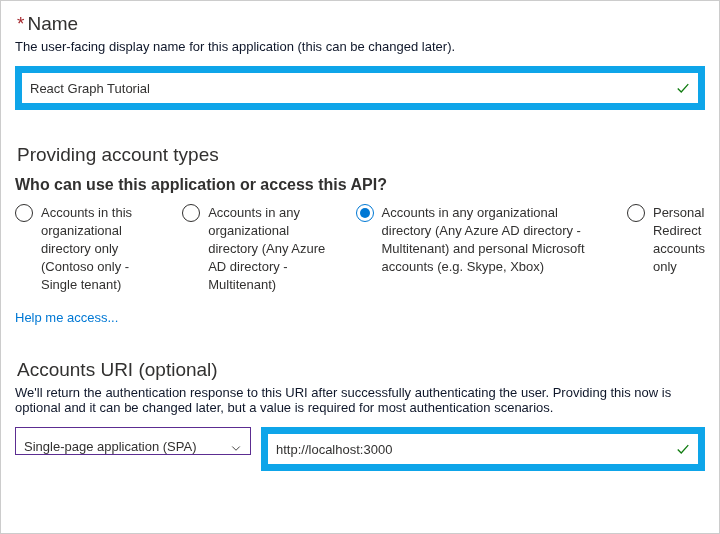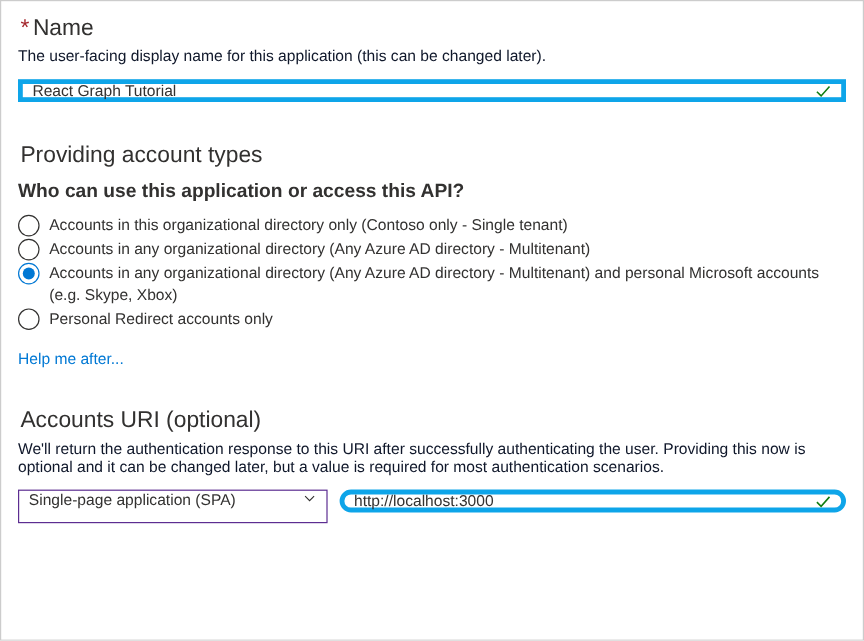--- a/index.html
+++ b/index.html
@@ -28,22 +28,22 @@
     font-size: 19px;
     margin-right: 3px;
   }
   .description {
     font-size: 13px;
     color: #0f172a;
     margin: 0 0 12px 0;
   }
   .input-valid {
     width: 100%;
-    border: 4px solid #0ea5e9;
-    height: 19px;
+    border: 7px solid #0ea5e9;
+    height: 44px;
     display: flex;
     align-items: center;
     padding: 0 8px;
     font-size: 13px;
     color: #323130;
     position: relative;
   }
   .input-valid input {
     flex: 1;
     border: none;
@@ -57,21 +57,21 @@
     color: #107c10;
     flex-shrink: 0;
     margin-left: 6px;
   }
   .gap { height: 34px; }
   .bold-question {
     font-weight: 600;
     font-size: 16px;
     margin: 10px 0 10px 0;
   }
-  .radio-list { display: flex; flex-direction: column; gap: 2px; }
+  .radio-list { display: flex; flex-direction: row; gap: 18px; }
   .radio-row {
     display: flex;
     align-items: flex-start;
     gap: 8px;
     cursor: pointer;
   }
   .radio-circle {
     width: 18px;
     height: 18px;
     border: 1px solid #323130;
@@ -103,35 +103,34 @@
     cursor: pointer;
   }
   .redirect-row {
     display: flex;
     gap: 10px;
     align-items: stretch;
   }
   .dropdown {
     border: 1px solid #5c2d91;
     height: 28px;
-    width: 258px;
+    width: 236px;
     display: flex;
-    align-items: flex-start;
+    align-items: flex-end;
     justify-content: space-between;
     padding: 0 8px;
     font-size: 13px;
     cursor: pointer;
     flex-shrink: 0;
   }
   .chevron {
     flex-shrink: 0;
   }
   .redirect-input-wrap {
     flex: 1;
-    border-radius: 11px;
   }
 </style>
 </head>
 <body>
 
 <div class="page">
 
   
   <h2 class="section-title">
     <span class="required-mark">*</span><span>Name</span>
@@ -162,21 +161,21 @@
     <div class="radio-row">
       <span class="radio-circle selected"></span>
       <span class="radio-label">Accounts in any organizational directory (Any Azure AD directory - Multitenant) and personal Microsoft accounts (e.g. Skype, Xbox)</span>
     </div>
     <div class="radio-row">
       <span class="radio-circle"></span>
       <span class="radio-label">Personal Redirect accounts only</span>
     </div>
   </div>
 
-  <a class="link">Help me after...</a>
+  <a class="link">Help me access...</a>
 
   <div class="gap"></div>
 
   
   <h2 class="section-title">Accounts URI (optional)</h2>
   <p class="description">We'll return the authentication response to this URI after successfully authenticating the user. Providing this now is optional and it can be changed later, but a value is required for most authentication scenarios.</p>
 
   <div class="redirect-row">
     <div class="dropdown">
       <span>Single-page application (SPA)</span>

